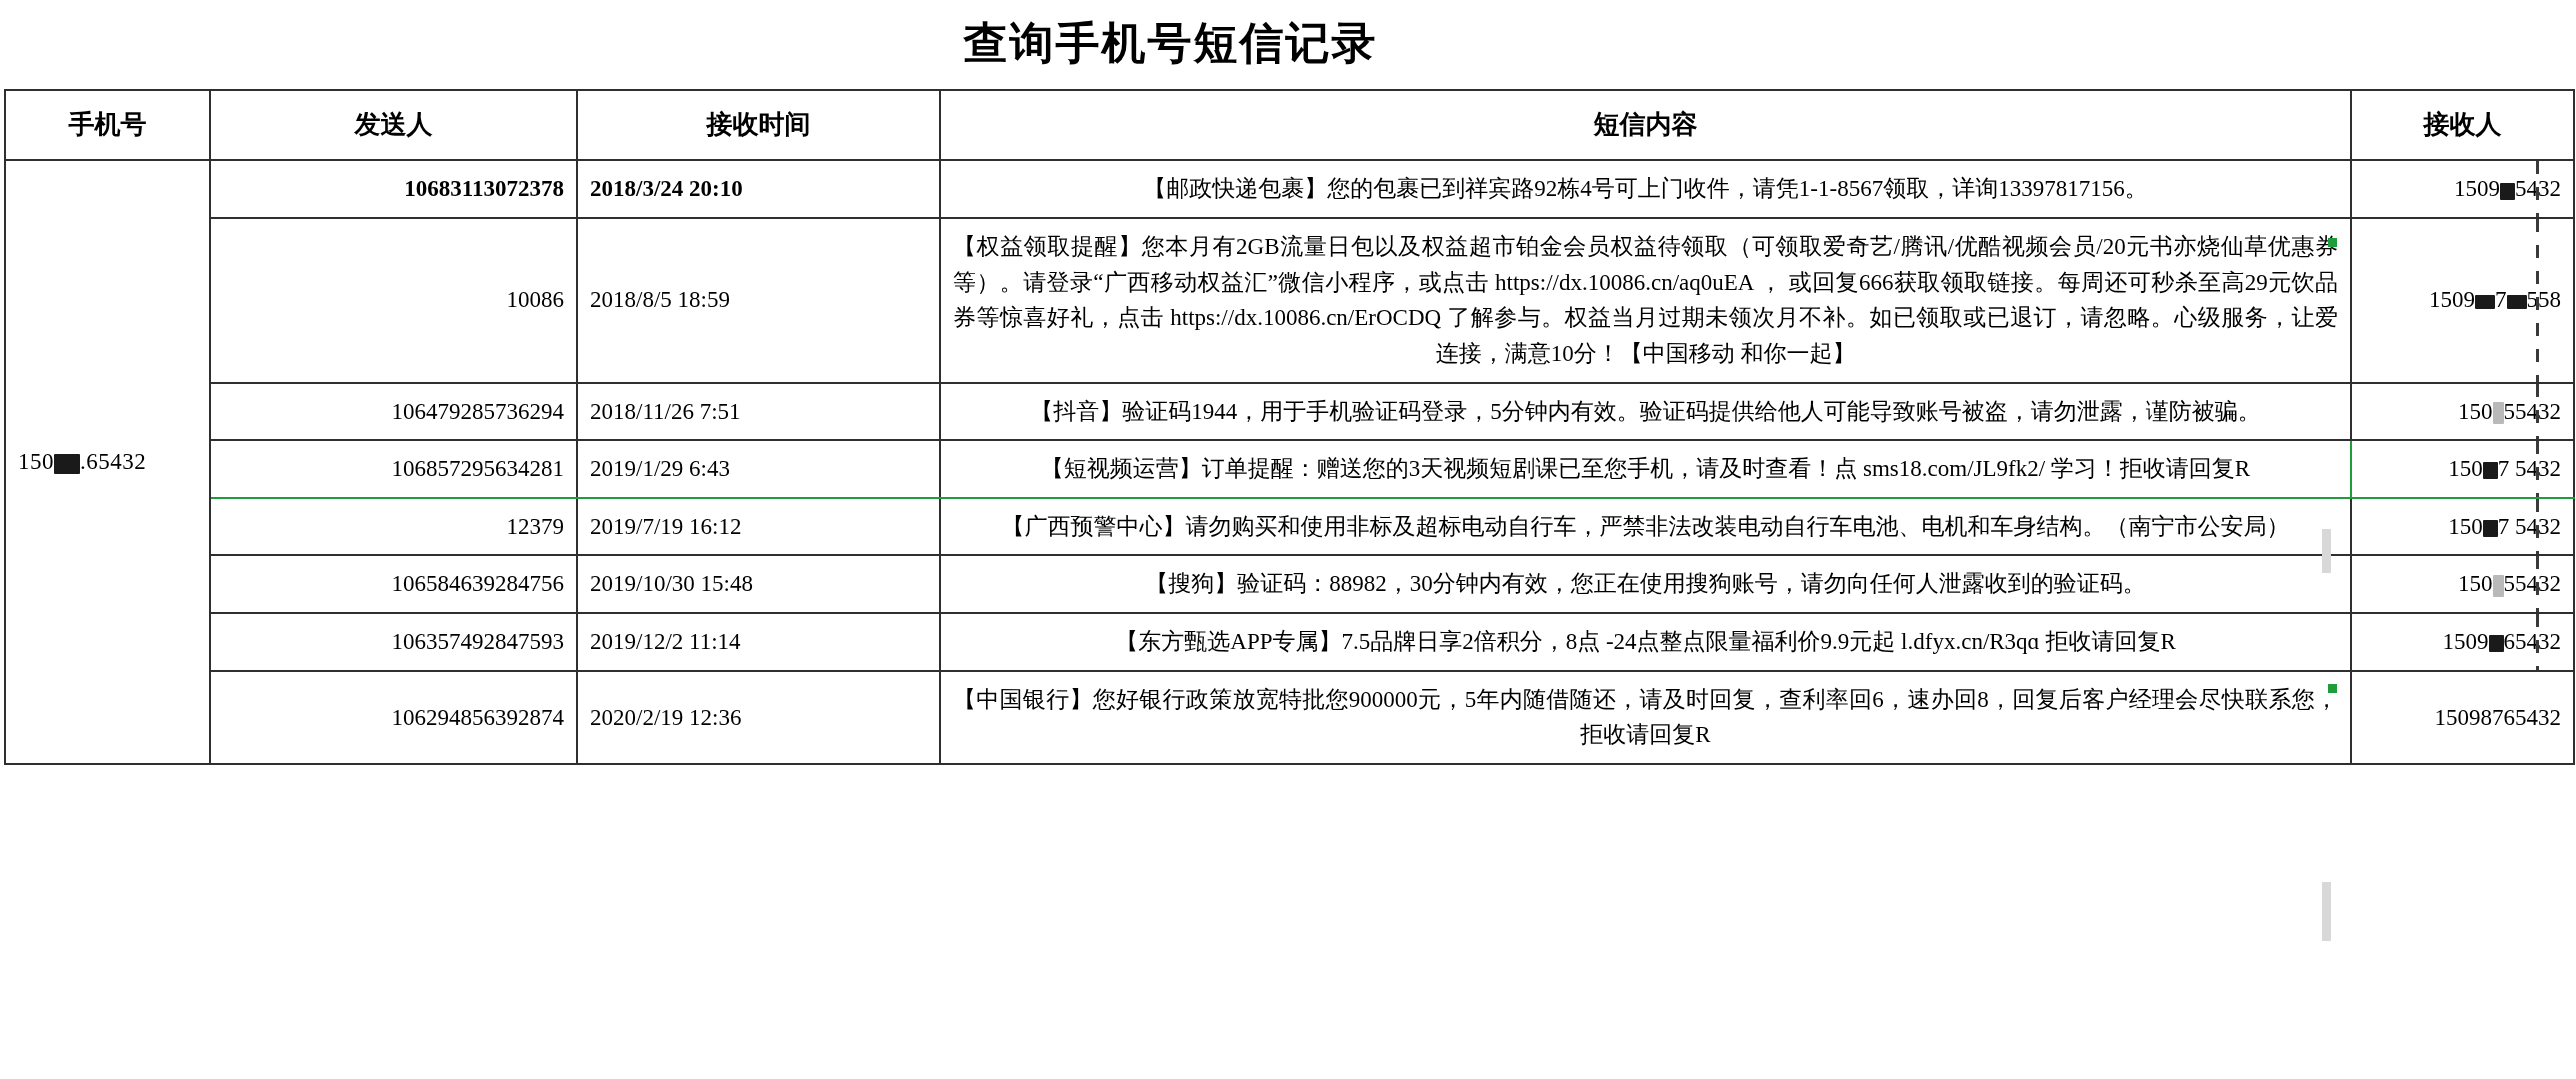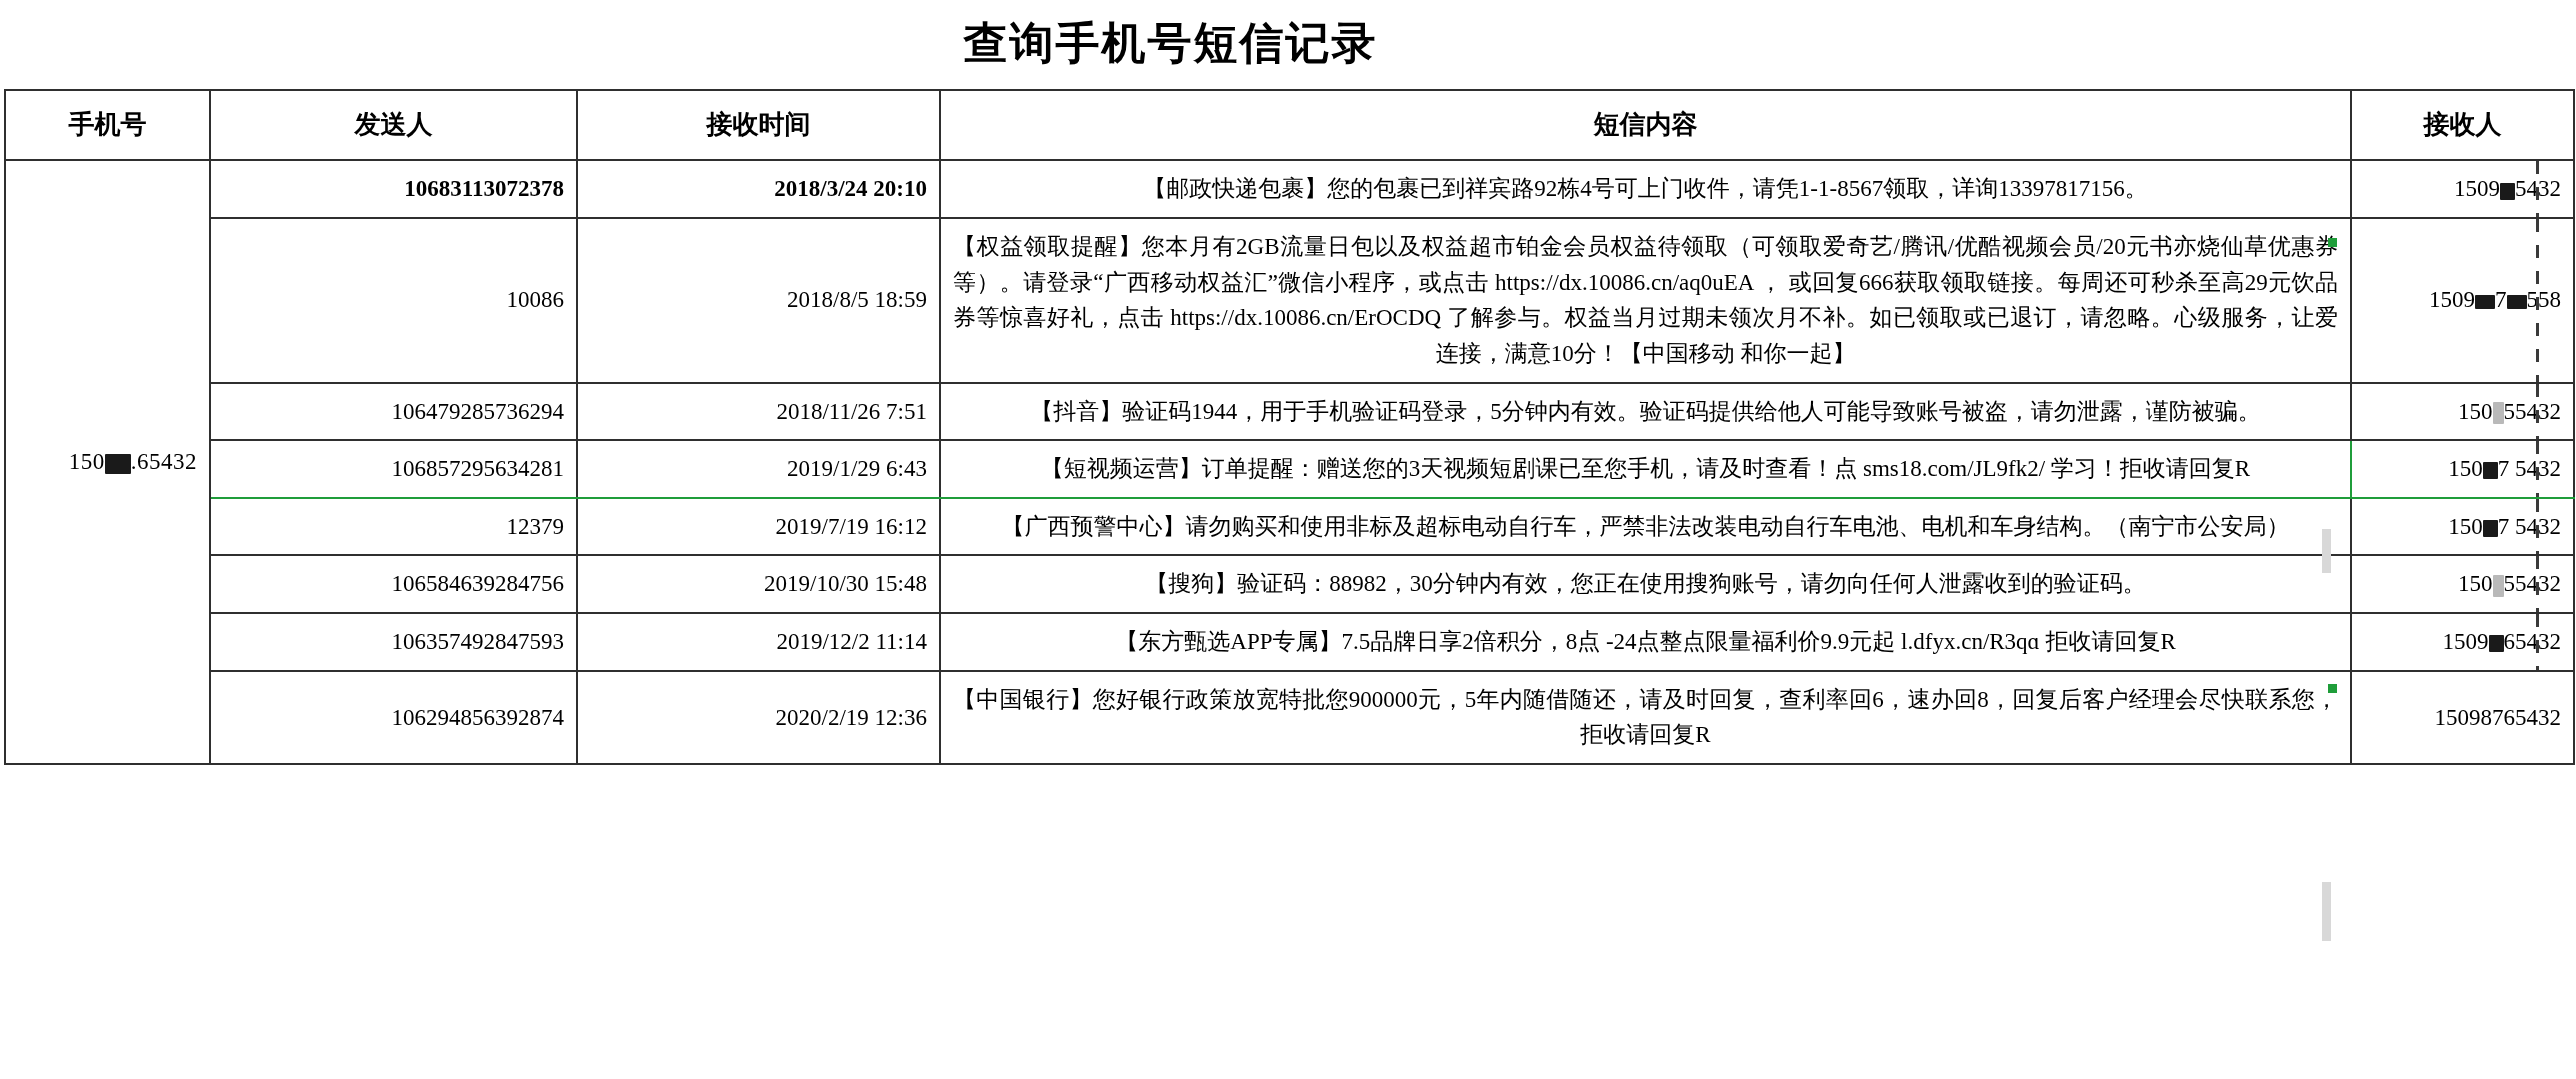--- a/index.html
+++ b/index.html
@@ -48,30 +48,30 @@
     font-size: 26px;
     padding: 14px 6px;
   }
   col.c-phone  { width: 205px; }
   col.c-sender { width: 367px; }
   col.c-time   { width: 363px; }
   col.c-body   { width: 1411px; }
   col.c-recv   { width: 223px; }
 
   td.phone {
-    text-align: right;
+    text-align: left;
     font-size: 25px;
     letter-spacing: 0.5px;
   }
   td.sender {
     text-align: right;
     font-size: 24px;
   }
   td.time {
-    text-align: right;
+    text-align: left;
     font-size: 24px;
   }
   td.time.bold, td.sender.bold { font-weight: bold; }
   td.body {
     text-align: justify;
     text-align-last: center;
     padding: 12px 18px;
   }
   td.body.single { text-align: right; }
   td.recv {

